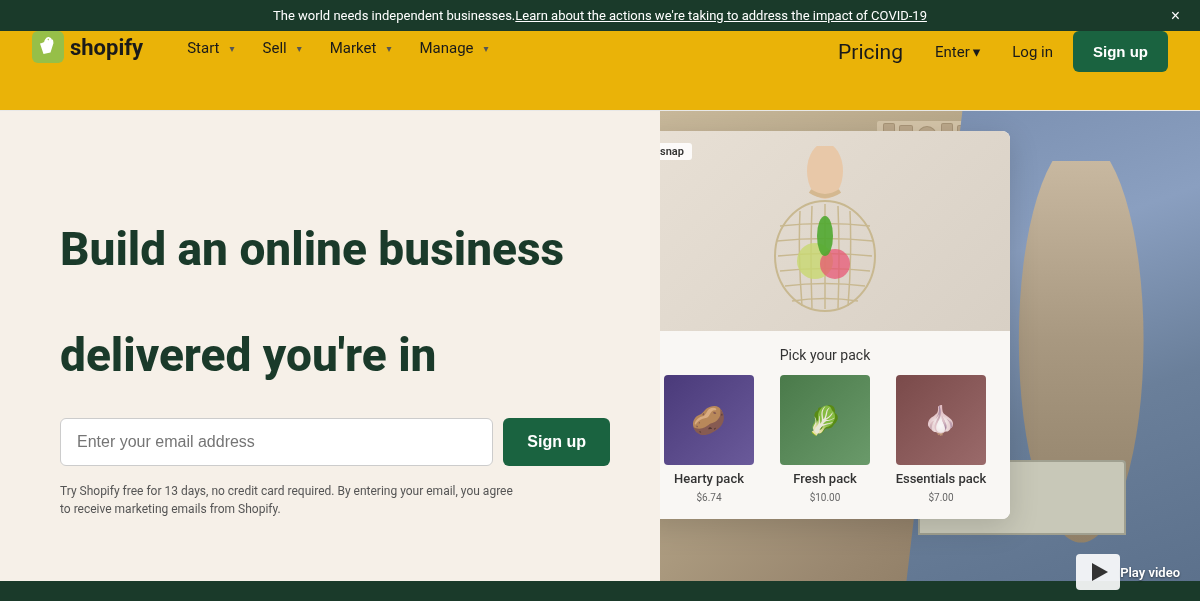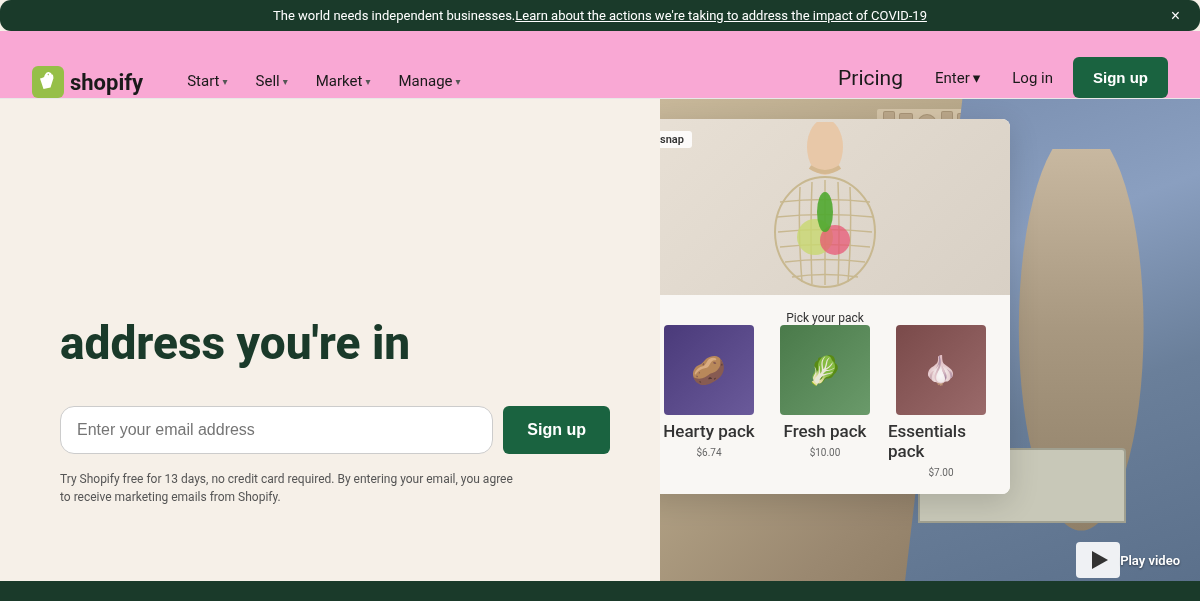--- a/index.html
+++ b/index.html
@@ -9,40 +9,39 @@
     .top-banner {
       background: #1a3a2a;
       color: #fff;
       text-align: center;
       padding: 8px 16px;
       font-size: 13px;
       display: flex;
       align-items: center;
       justify-content: center;
       position: relative;
-      border-radius: 11px;
     }
     .top-banner a { color: #fff; text-decoration: underline; }
     .top-banner .close-btn {
       position: absolute;
       right: 20px;
       cursor: pointer;
       font-size: 16px;
       background: none;
       border: none;
       color: #fff;
     }
 
     
     nav {
-      background: #f9a8d4;
-      display: flex;
-      align-items: flex-end;
+      background: #eab308;
+      display: flex;
+      align-items: flex-start;
       padding: 0 32px;
-      height: 68px;
+      height: 80px;
       border-bottom: 1px solid #e8e8e8;
     }
     .logo-area {
       display: flex;
       align-items: center;
       gap: 6px;
       margin-right: 32px;
       text-decoration: none;
     }
     .logo-icon {
@@ -56,21 +55,21 @@
     }
     .nav-left {
       display: flex;
       align-items: center;
       gap: 4px;
       flex: 1;
     }
     .nav-item {
       display: flex;
       align-items: center;
-      gap: 3px;
+      gap: 10px;
       padding: 8px 12px;
       font-size: 15px;
       color: #1a1a1a;
       cursor: pointer;
       border-radius: 4px;
       text-decoration: none;
     }
     .nav-item .chevron {
       font-size: 10px;
       color: #555;
@@ -141,21 +140,21 @@
     .email-form {
       display: flex;
       gap: 10px;
       margin-bottom: 16px;
     }
     .email-input {
       flex: 1;
       padding: 14px 16px;
       font-size: 16px;
       border: 1.5px solid #ccc;
-      border-radius: 14px;
+      border-radius: 6px;
       outline: none;
       background: #fff;
       color: #333;
     }
     .btn-signup-hero {
       background: #1a6340;
       color: #fff;
       border: none;
       padding: 14px 24px;
       border-radius: 6px;
@@ -261,21 +260,21 @@
       background: #fff;
       border-radius: 8px;
       box-shadow: 0 8px 30px rgba(0,0,0,0.15);
       overflow: hidden;
       z-index: 5;
     }
 
     
     .card-hero-img {
       width: 100%;
-      height: 176px;
+      height: 200px;
       background: linear-gradient(135deg, #e8e0d5 0%, #d8d0c5 100%);
       position: relative;
       display: flex;
       align-items: center;
       justify-content: center;
       overflow: hidden;
     }
 
     
     .snap-label {
@@ -303,22 +302,23 @@
       color: #1a3a2a;
       line-height: 1.2;
     }
 
     
     .card-body {
       padding: 16px;
       background: #f9f7f4;
     }
     .card-title {
-      font-size: 12px;
+      font-size: 14px;
       color: #333;
+      margin-bottom: 12px;
       text-align: center;
     }
     .pack-options {
       display: flex;
       gap: 10px;
     }
     .pack-item {
       flex: 1;
       display: flex;
       flex-direction: column;
@@ -334,21 +334,21 @@
     .pack-img-hearty {
       background: linear-gradient(135deg, #4a3a7a 0%, #6a5a9a 100%);
     }
     .pack-img-fresh {
       background: linear-gradient(135deg, #4a7a4a 0%, #6a9a6a 100%);
     }
     .pack-img-essentials {
       background: linear-gradient(135deg, #7a4a4a 0%, #9a6a6a 100%);
     }
     .pack-name {
-      font-size: 17px;
+      font-size: 13px;
       color: #333;
       font-weight: 500;
     }
     .pack-price {
       font-size: 10px;
       color: #666;
     }
 
     
     .food-item {
@@ -415,23 +415,23 @@
     </a>
     <a class="nav-login" href="#">Log in</a>
     <button class="btn-signup-nav">Sign up</button>
   </div>
 </nav>
 
 <div class="main">
 
   <div class="hero-left">
     <h1 class="hero-heading">
+      <span>Build an online business</span><br>
       <br>
-      <br>
-      <span>address you're in</span>
+      <span>delivered you're in</span>
     </h1>
 
     <div class="email-form">
       <input class="email-input" type="email" placeholder="Enter your email address" style="">
       <button class="btn-signup-hero">Sign up</button>
     </div>
 
     <p class="hero-subtext">Try Shopify free for 13 days, no credit card required. By entering your email, you agree to receive marketing emails from Shopify.</p>
   </div>
 

